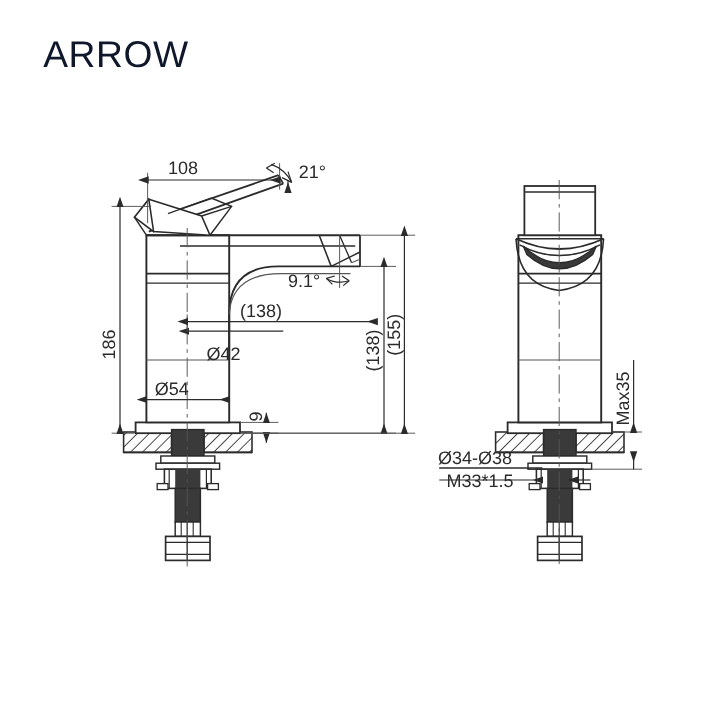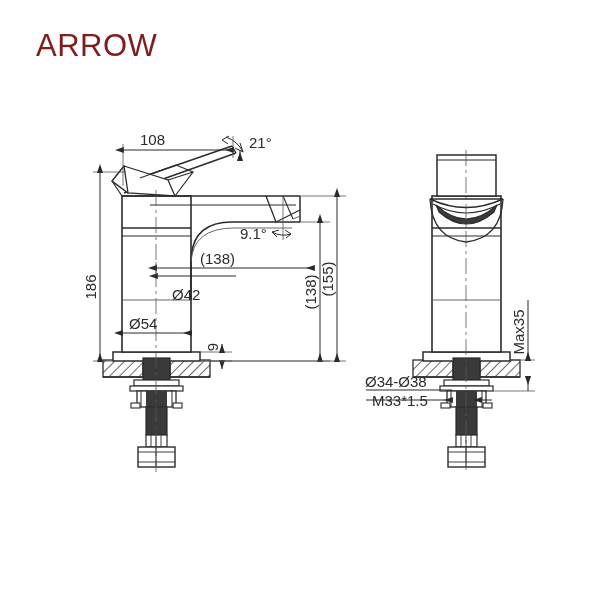--- a/index.html
+++ b/index.html
@@ -20,21 +20,21 @@
     width: 600px;
     height: 600px;
     background: #ffffff;
   }
   #brand {
     position: absolute;
     left: 36px;
     top: 28px;
     font-size: 31px;
     letter-spacing: 0.5px;
-    color: #7f1d1d;
+    color: #0f172a;
     font-family: "Liberation Sans", sans-serif;
     white-space: nowrap;
   }
   #drawing {
     position: absolute;
     left: 0;
     top: 0;
   }
   .dimtxt {
     font-family: "Liberation Sans", sans-serif;

